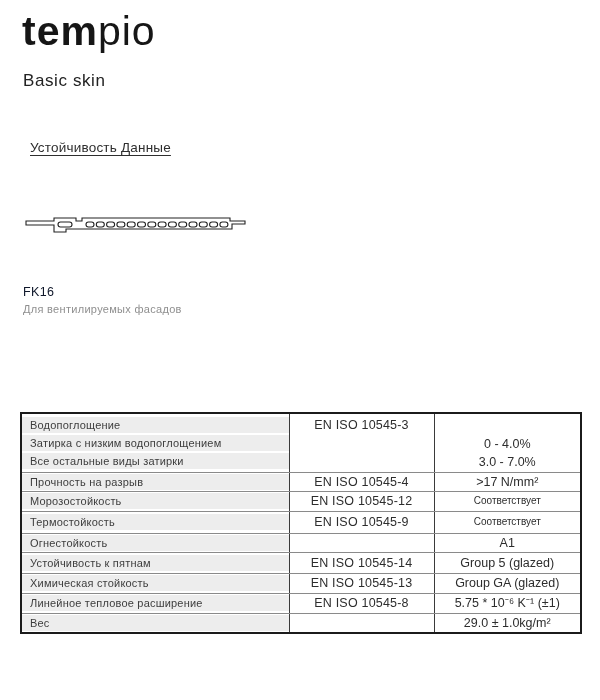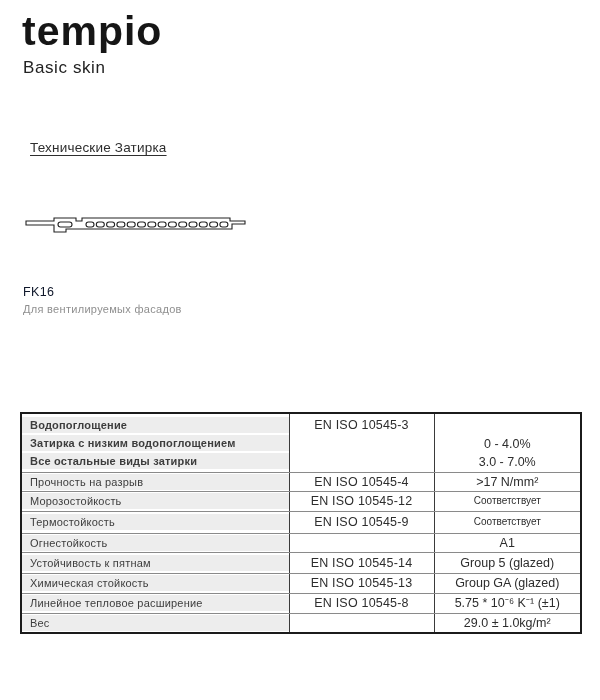--- a/index.html
+++ b/index.html
@@ -11,23 +11,23 @@
     overflow:hidden;
     color:#1d1d1d;
   }
 
   
   .logo {
     position:absolute; left:22px; top:8px;
     font-size:41px; line-height:1.15; letter-spacing:1px; color:#161616;
   }
   .logo .seg-bold { font-weight:800; }
-  .logo .seg-light { font-weight:700; }
+  .logo .seg-light { font-weight:400; }
   .subtitle {
-    position:absolute; left:23px; top:58px;
+    position:absolute; left:23px; top:71px;
     font-size:17px; color:#222; letter-spacing:0.6px;
   }
 
   
   .section-title {
     position:absolute; left:30px; top:140px;
     font-size:13.5px; color:#2e2e2e;
     text-decoration:underline; text-underline-offset:3px;
     letter-spacing:0.2px;
   }
@@ -76,21 +76,21 @@
   .stripe {
     background:#ededed;
     color:#3d3d3d;
     font-size:11px;
     line-height:14px;
     padding:1px 6px 1px 8px;
     margin:1px 0;
     letter-spacing:0.2px;
     white-space:nowrap;
   }
-  .row-1 .stripe { margin:2px 0;font-weight:bold; }
+  .row-1 .stripe { margin:2px 0; }
 
   td.c2 {
     font-size:12.5px; color:#2d2d2d;
     text-align:center; vertical-align:middle;
     letter-spacing:0.2px; white-space:nowrap;
   }
   td.c3 {
     font-size:12.5px; color:#2d2d2d;
     text-align:center; vertical-align:middle;
     white-space:nowrap;
@@ -105,21 +105,21 @@
 </style>
 </head>
 <body>
 
 <div class="logo">
   <span class="seg-bold">tem</span><span class="seg-light">pio</span>
 </div>
 
 <div class="subtitle">Basic skin</div>
 
-<div class="section-title">Технические Затирка</div>
+<div class="section-title">Устойчивость Данные</div>
 
 <svg class="profile-drawing" width="226" height="27" viewBox="0 0 226 27">
   <g fill="none" stroke="#222222" stroke-width="1.1">
     <path d="M2 9 H30 V6 H52 V9 H58 V6 H206 V9 H221 V12 H208 V17 H42 V20 H30 V13 H2 Z"></path>
     <rect x="34" y="10" width="14" height="5" rx="2.5"></rect>
     <rect x="62" y="10" width="8" height="5" rx="2.5"></rect>
     <rect x="72.3" y="10" width="8" height="5" rx="2.5"></rect>
     <rect x="82.6" y="10" width="8" height="5" rx="2.5"></rect>
     <rect x="92.9" y="10" width="8" height="5" rx="2.5"></rect>
     <rect x="103.2" y="10" width="8" height="5" rx="2.5"></rect>

